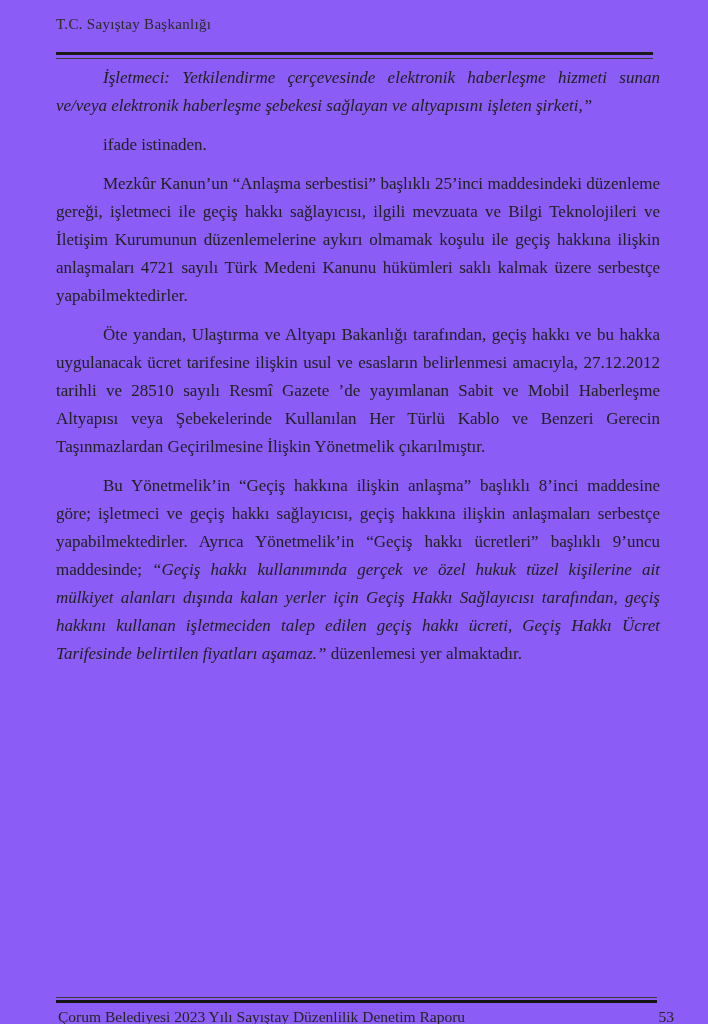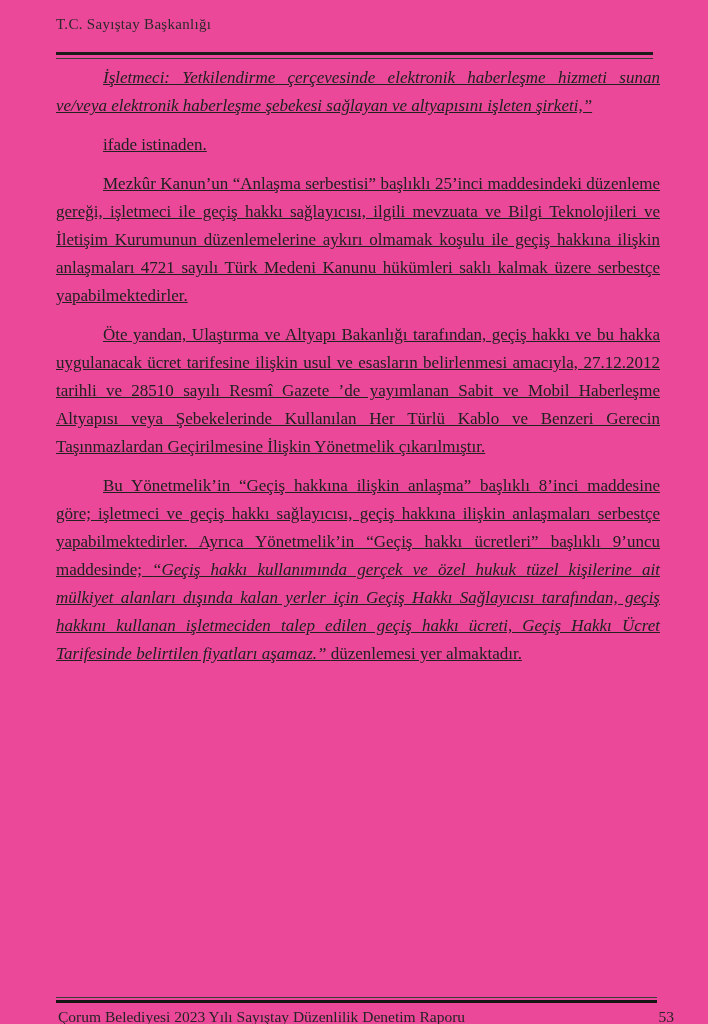--- a/index.html
+++ b/index.html
@@ -5,21 +5,21 @@
   html, body {
     margin: 0;
     padding: 0;
     background: #9a9a9a;
   }
   .page {
     position: relative;
     width: 708px;
     height: 1024px;
     margin: 0 auto;
-    background: #ec4899;
+    background: #8b5cf6;
     overflow: hidden;
     font-family: "Liberation Serif", "DejaVu Serif", serif;
     color: #222;
     box-sizing: border-box;
   }
   .header {
     position: absolute;
     top: 16px;
     left: 56px;
     font-size: 15px;
@@ -48,21 +48,20 @@
   }
   .content {
     position: absolute;
     top: 64px;
     left: 56px;
     width: 604px;
     font-size: 17px;
     line-height: 28px;
     text-align: justify;
     color: #212121;
-    text-decoration: underline;
   }
   .para {
     margin: 0 0 11px 0;
     text-indent: 47px;
   }
   .italic {
     font-style: italic;
   }
   .footer-row {
     position: absolute;

